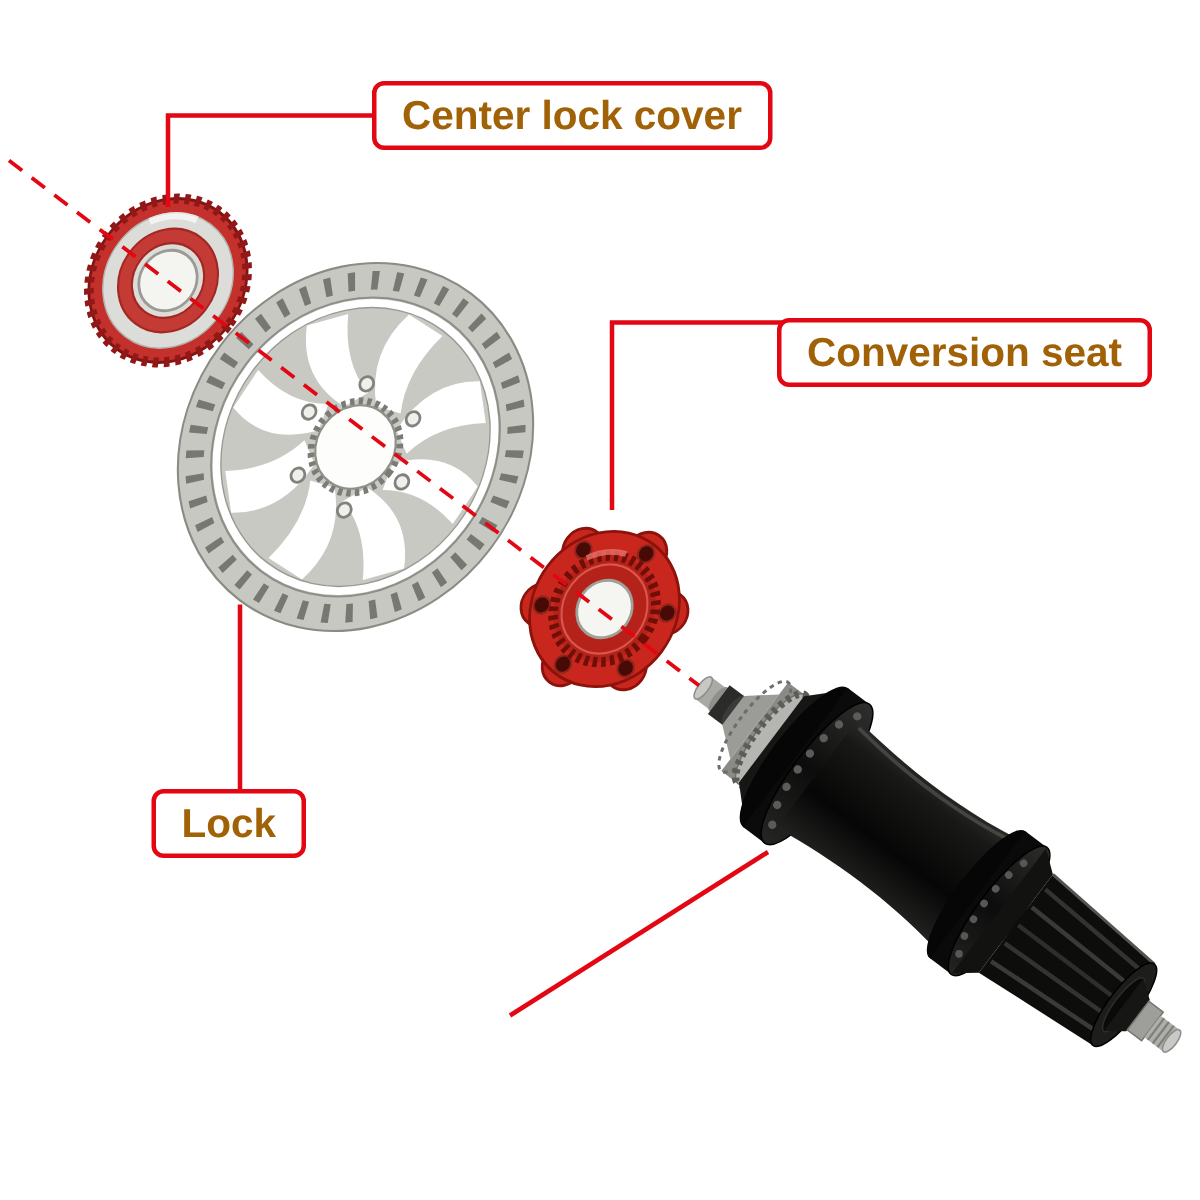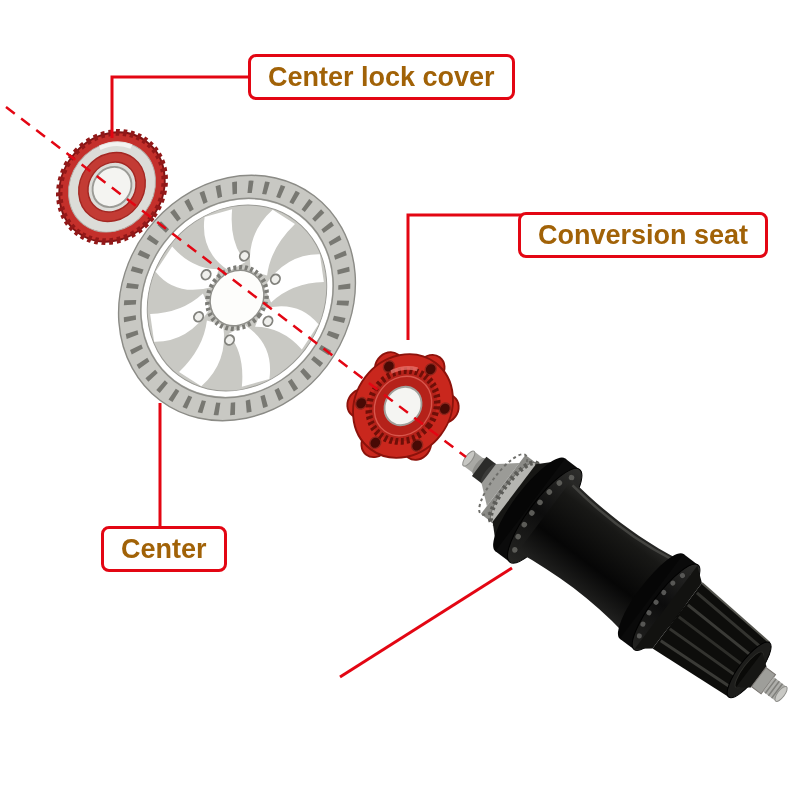--- a/index.html
+++ b/index.html
@@ -158,16 +158,16 @@
     <polyline points="522,215 408,215 408,340"></polyline>
     <line x1="160" y1="530" x2="160" y2="403"></line>
     <line x1="340" y1="677" x2="512" y2="568"></line>
   </g>
 </svg>
 
 <div class="callout" id="lbl-cover">Center lock cover</div>
 
 <div class="callout" id="lbl-seat">Conversion seat</div>
 
-<div class="callout" id="lbl-rotor">Center</div>
+<div class="callout" id="lbl-rotor">Lock</div>
 
 
 </div>
 
 </body></html>

